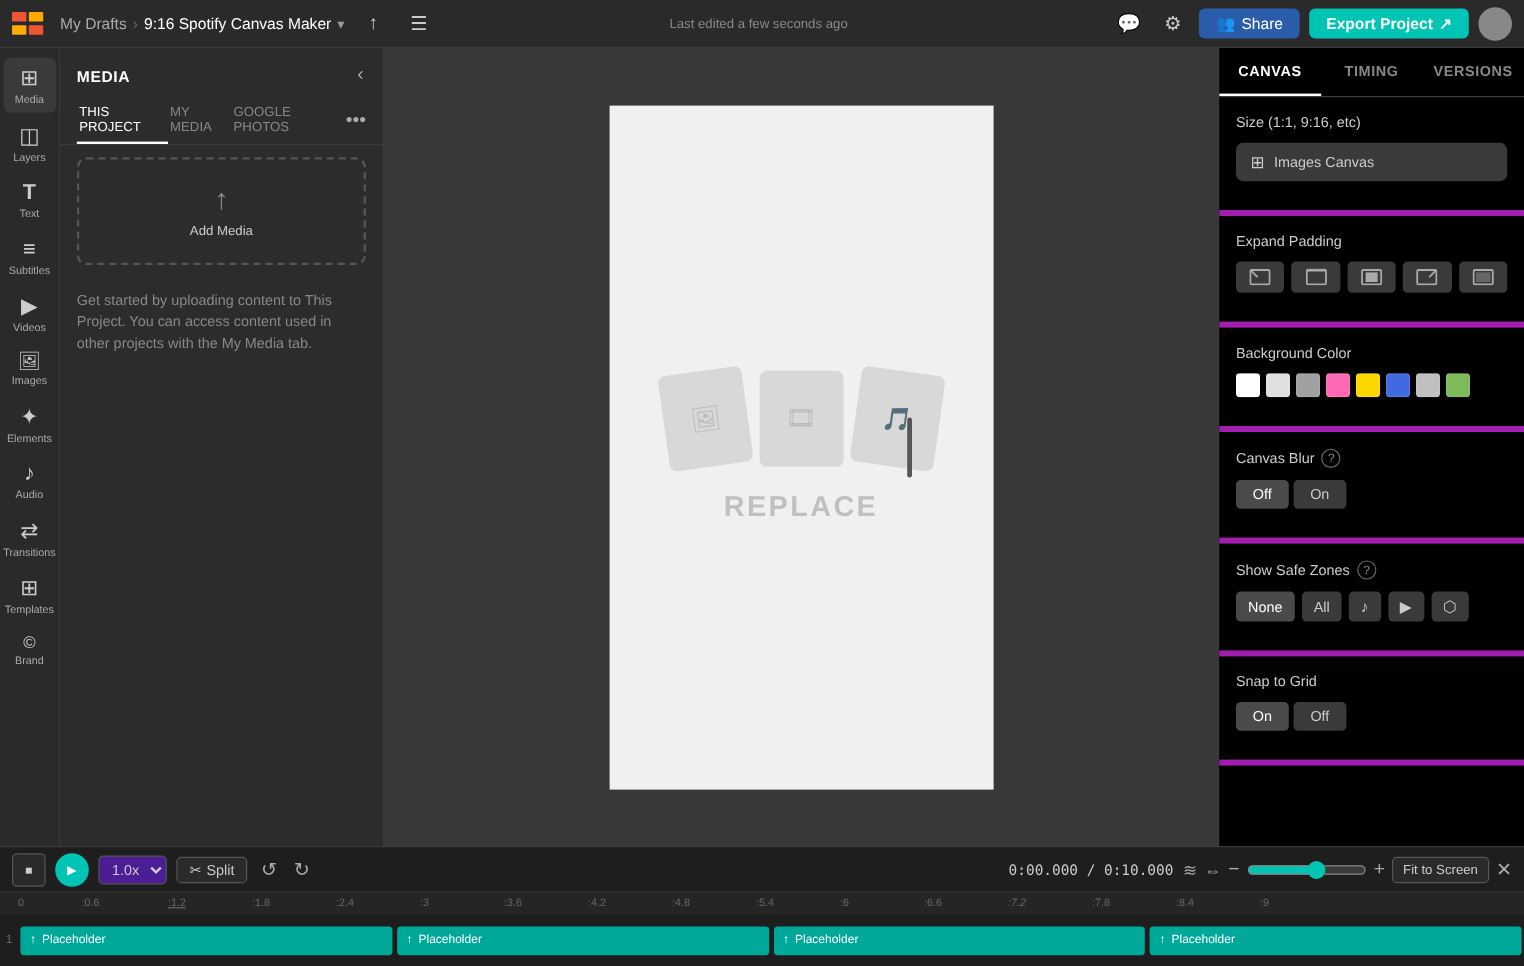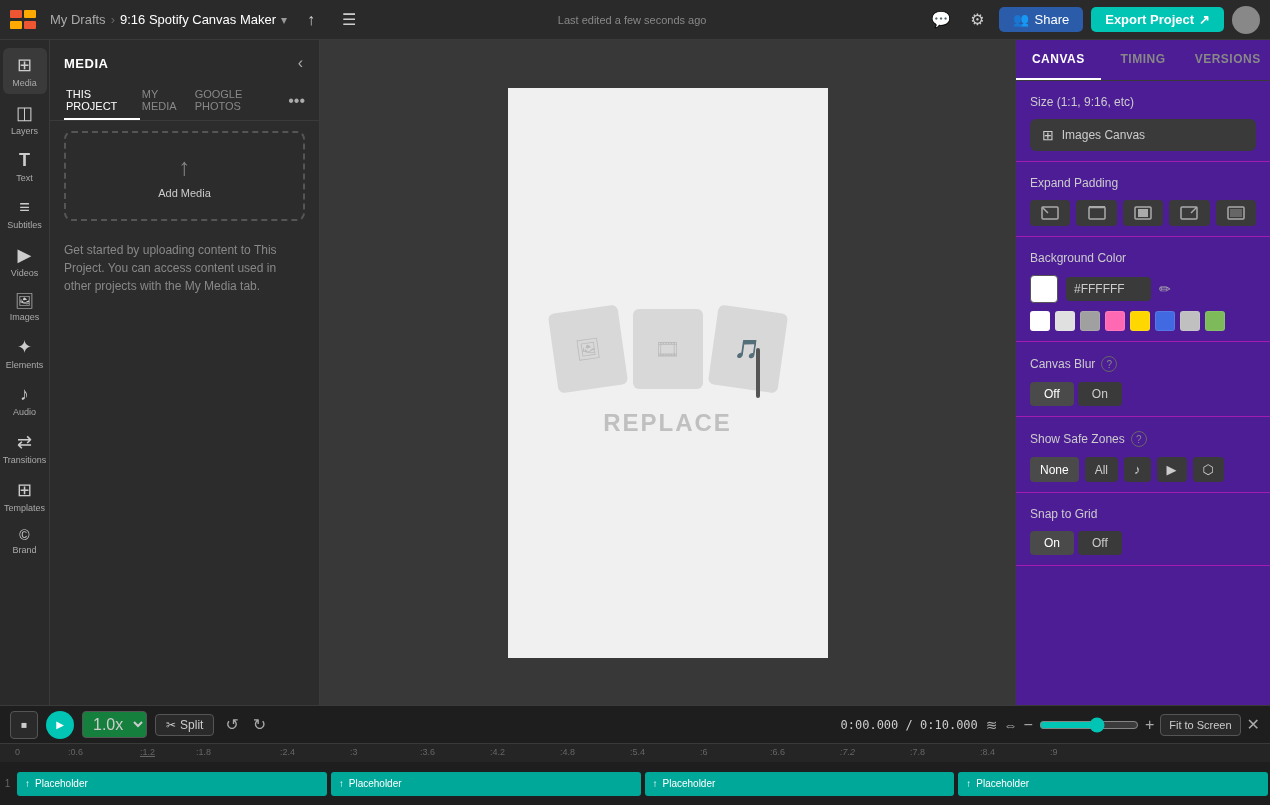--- a/index.html
+++ b/index.html
@@ -49,25 +49,25 @@
     
     .canvas-area { flex: 1; background: #383838; display: flex; align-items: center; justify-content: center; position: relative; overflow: hidden; }
     .canvas-content { background: #f0f0f0; width: 320px; height: 570px; display: flex; align-items: center; justify-content: center; flex-direction: column; position: relative; }
     .canvas-placeholder-icons { display: flex; gap: 10px; margin-bottom: 20px; }
     .canvas-placeholder-card { width: 70px; height: 80px; background: #d8d8d8; border-radius: 6px; display: flex; align-items: center; justify-content: center; font-size: 20px; color: #bbb; }
     .canvas-placeholder-card:nth-child(1) { transform: rotate(-8deg); }
     .canvas-placeholder-card:nth-child(3) { transform: rotate(8deg); }
     .canvas-replace-text { font-size: 24px; font-weight: 700; color: #c0c0c0; letter-spacing: 2px; }
 
     
-    .right-panel { width: 255px; background: #4c1d95; border-left: 1px solid #3a3a3a; display: flex; flex-direction: column; flex-shrink: 0; overflow-y: auto; }
+    .right-panel { width: 255px; background: #000000; border-left: 1px solid #3a3a3a; display: flex; flex-direction: column; flex-shrink: 0; overflow-y: auto; }
     .right-tabs { display: flex; border-bottom: 1px solid #3a3a3a; }
     .right-tab { flex: 1; text-align: center; padding: 12px 4px; font-size: 12px; font-weight: 600; color: #888; cursor: pointer; border-bottom: 2px solid transparent; letter-spacing: 0.5px; }
     .right-tab.active { color: #fff; border-bottom: 2px solid #fff; }
-    .right-section { padding: 14px 14px 10px; border-bottom: 1px solid #a21caf; }
+    .right-section { padding: 14px 14px 24px; border-bottom: 5px solid #a21caf; }
     .right-section-title { font-size: 12px; color: #ccc; margin-bottom: 10px; font-weight: 500; }
     .resize-canvas-btn { width: 100%; background: #3a3a3a; border: none; color: #ccc; padding: 8px 12px; border-radius: 6px; font-size: 12px; cursor: pointer; display: flex; align-items: center; gap: 8px; }
     .resize-canvas-icon { font-size: 14px; }
     .expand-padding-grid { display: grid; grid-template-columns: repeat(5, 1fr); gap: 6px; }
     .pad-btn { background: #3a3a3a; border: none; border-radius: 4px; padding: 6px; cursor: pointer; display: flex; align-items: center; justify-content: center; }
     .pad-btn svg { width: 18px; height: 14px; fill: none; stroke: #aaa; stroke-width: 1.5; }
     .bg-color-row { display: flex; align-items: center; gap: 8px; }
     .bg-color-swatch-main { width: 28px; height: 28px; border-radius: 4px; background: #fff; border: 1px solid #555; cursor: pointer; }
     .bg-color-hex { background: #3a3a3a; border: none; color: #ccc; font-size: 12px; padding: 5px 8px; border-radius: 4px; width: 85px; }
     .bg-color-picker-icon { color: #aaa; cursor: pointer; font-size: 14px; }
@@ -79,21 +79,21 @@
     .safe-zones-row { display: flex; gap: 6px; flex-wrap: wrap; }
     .safe-zone-btn { background: #3a3a3a; border: none; color: #ccc; padding: 5px 10px; border-radius: 4px; font-size: 12px; cursor: pointer; display: flex; align-items: center; gap: 4px; }
     .safe-zone-btn.active { background: #4a4a4a; color: #fff; }
     .safe-zone-icon { font-size: 13px; }
 
     
     .timeline { height: 100px; background: #1e1e1e; border-top: 1px solid #3a3a3a; flex-shrink: 0; display: flex; flex-direction: column; }
     .timeline-controls { height: 38px; display: flex; align-items: center; gap: 8px; padding: 0 10px; border-bottom: 1px solid #3a3a3a; }
     .play-btn { width: 28px; height: 28px; background: #00c4b4; border: none; border-radius: 50%; cursor: pointer; display: flex; align-items: center; justify-content: center; color: #fff; font-size: 10px; }
     .stop-btn { width: 28px; height: 28px; background: #2a2a2a; border: 1px solid #555; border-radius: 4px; cursor: pointer; display: flex; align-items: center; justify-content: center; color: #ccc; font-size: 12px; }
-    .speed-selector { background: #15803d; border: 1px solid #555; color: #ccc; font-size: 16px; padding: 3px 6px; border-radius: 4px; cursor: pointer; }
+    .speed-selector { background: #4c1d95; border: 1px solid #555; color: #ccc; font-size: 12px; padding: 3px 6px; border-radius: 4px; cursor: pointer; text-align: right; }
     .split-btn { background: #2a2a2a; border: 1px solid #555; color: #ccc; font-size: 12px; padding: 3px 10px; border-radius: 4px; cursor: pointer; display: flex; align-items: center; gap: 4px; }
     .undo-btn, .redo-btn { background: none; border: none; color: #aaa; font-size: 16px; cursor: pointer; padding: 3px; }
     .timeline-spacer { flex: 1; }
     .time-display { font-size: 12px; color: #ccc; font-family: monospace; }
     .timeline-right { display: flex; align-items: center; gap: 6px; }
     .zoom-btn { background: none; border: none; color: #aaa; font-size: 16px; cursor: pointer; }
     .zoom-slider { width: 100px; accent-color: #00c4b4; }
     .fit-screen-btn { background: #2a2a2a; border: 1px solid #555; color: #ccc; font-size: 11px; padding: 4px 8px; border-radius: 4px; cursor: pointer; }
     .close-timeline-btn { background: none; border: none; color: #aaa; font-size: 16px; cursor: pointer; }
     .timeline-ruler { height: 18px; background: #252525; display: flex; align-items: center; overflow: hidden; position: relative; }
@@ -272,25 +272,20 @@
           <svg viewBox="0 0 18 14">
               <rect x="1" y="1" width="16" height="12" rx="1"></rect>
               <rect x="3" y="3" width="12" height="8" fill="#666" stroke="none"></rect>
             </svg>
         </button>
       </div>
     </div>
 
     <div class="right-section">
       <div class="right-section-title">Background Color</div>
-      <div class="bg-color-row">
-        <div class="bg-color-swatch-main" style="background:#FFFFFF;"></div>
-        <input class="bg-color-hex" type="text" value="#FFFFFF" style="">
-        <span class="bg-color-picker-icon">✏</span>
-      </div>
       <div class="color-swatches">
         <div class="color-swatch" style="background:#FFFFFF;"></div>
         <div class="color-swatch" style="background:#e0e0e0;"></div>
         <div class="color-swatch" style="background:#a0a0a0;"></div>
         <div class="color-swatch" style="background:#ff69b4;"></div>
         <div class="color-swatch" style="background:#ffd700;"></div>
         <div class="color-swatch" style="background:#4169e1;"></div>
         <div class="color-swatch" style="background:#c0c0c0;"></div>
         <div class="color-swatch" style="background:#7cba5a;"></div>
       </div>
@@ -376,21 +371,21 @@
       <button class="zoom-btn">+</button>
       <button class="fit-screen-btn">Fit to Screen</button>
       <button class="close-timeline-btn">✕</button>
     </div>
   </div>
 
   <div class="timeline-ruler" style="position:relative; height:18px; background:#252525; overflow:hidden;">
     <span class="ruler-tick" style="left:15px;">0</span>
     <span class="ruler-tick" style="left:68px;">:0.6</span>
     <span class="ruler-tick" style="left:140px;text-decoration:underline;">:1.2</span>
-    <span class="ruler-tick" style="left:196px;">:1.8</span>
+    <span class="ruler-tick" style="left:210px;">:1.8</span>
     <span class="ruler-tick" style="left:280px;">:2.4</span>
     <span class="ruler-tick" style="left:350px;">:3</span>
     <span class="ruler-tick" style="left:420px;">:3.6</span>
     <span class="ruler-tick" style="left:490px;">:4.2</span>
     <span class="ruler-tick" style="left:560px;">:4.8</span>
     <span class="ruler-tick" style="left:630px;">:5.4</span>
     <span class="ruler-tick" style="left:700px;">:6</span>
     <span class="ruler-tick" style="left:770px;">:6.6</span>
     <span class="ruler-tick" style="left:840px;font-style:italic;">:7.2</span>
     <span class="ruler-tick" style="left:910px;">:7.8</span>

